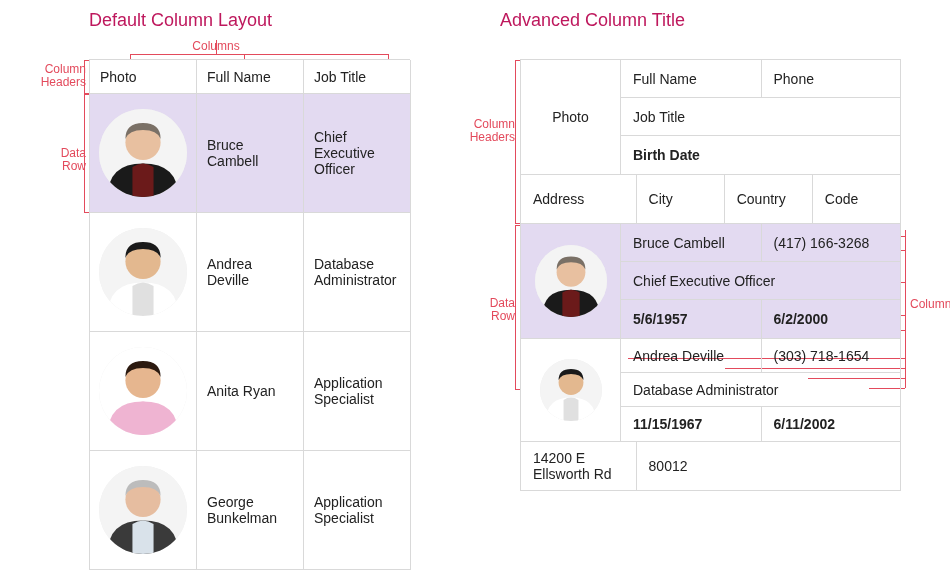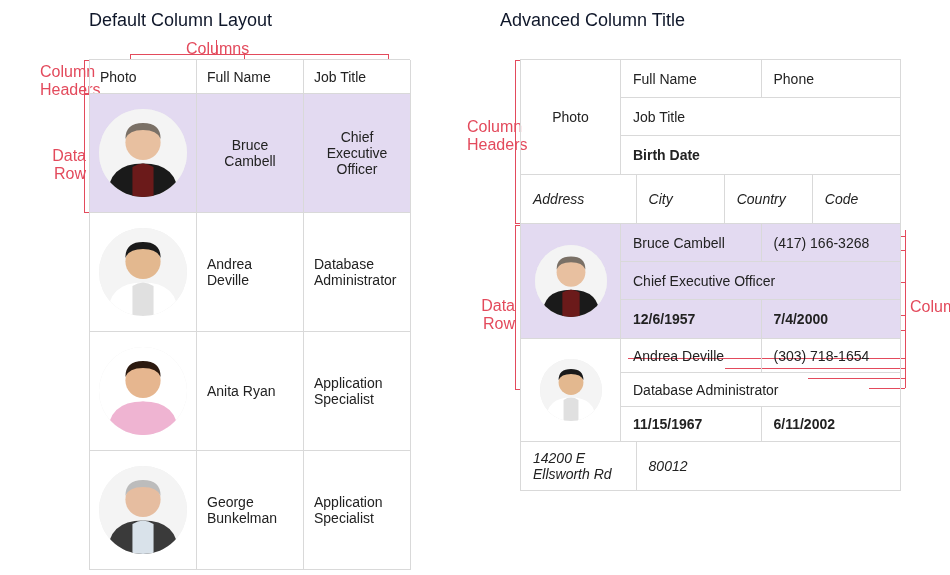--- a/index.html
+++ b/index.html
@@ -15,26 +15,26 @@
     width: 950px;
     height: 575px;
     background: var(--bg);
     font-family: -apple-system, BlinkMacSystemFont, "Segoe UI", Helvetica, Arial, sans-serif;
     font-size: 14px;
     color: var(--ink);
     position: relative;
   }
   .section-title {
     font-size: 18px;
-    color: #0f172a;
+    color: #be185d;
     position: absolute;
   }
   .anno {
     color: var(--anno);
-    font-size: 16px;
+    font-size: 12px;
     position: absolute;
     line-height: 1.1;
     text-align: right;
   }
   .vrule, .hrule {
     position: absolute;
     background: var(--anno);
   }
   .hrule { height: 1px; }
   .vrule { width: 1px; }
@@ -109,29 +109,28 @@
     padding: 9px 12px;
     display: flex;
     align-items: center;
   }
   .adv-stack .c + .c { border-left: 1px solid var(--border); }
   .adv-stack .full { grid-template-columns: 1fr; }
   .adv-lower {
     display: grid;
     grid-template-columns: 1.3fr 1fr 1fr 1fr;
     border-top: 1px solid var(--border);
-    font-style: italic;
   }
   .adv-lower .c {
     padding: 8px 12px;
     display: flex; align-items: center;
     min-height: 48px;
   }
   .adv-lower .c + .c { border-left: 1px solid var(--border); }
-  .adv-record.hl, #default-grid .cell.hl { background: var(--highlight); text-align: center; }
+  .adv-record.hl, #default-grid .cell.hl { background: var(--highlight); }
 
   .mini .avatar { width: 62px; height: 62px; }
   .adv-stack.mini > div { min-height: 34px; }
   .adv-stack.mini .c { padding: 7px 12px; }
 
   
   .colline {
     position: absolute;
     height: 1px;
     background: var(--anno);
@@ -287,22 +286,22 @@
       </div>
       <div class="adv-stack">
         <div>
           <div class="c">Bruce Cambell</div>
           <div class="c">(417) 166-3268</div>
         </div>
         <div class="full">
           <div class="c">Chief Executive Officer</div>
         </div>
         <div>
-          <div class="c">12/6/1957</div>
-          <div class="c">7/4/2000</div>
+          <div class="c">5/6/1957</div>
+          <div class="c">6/2/2000</div>
         </div>
       </div>
     </div>
   </div>
 
   <div class="adv-record">
     <div class="adv-upper">
       <div class="adv-photo mini">
         <div class="avatar">
   <svg viewBox="0 0 100 100" xmlns="http://www.w3.org/2000/svg">

